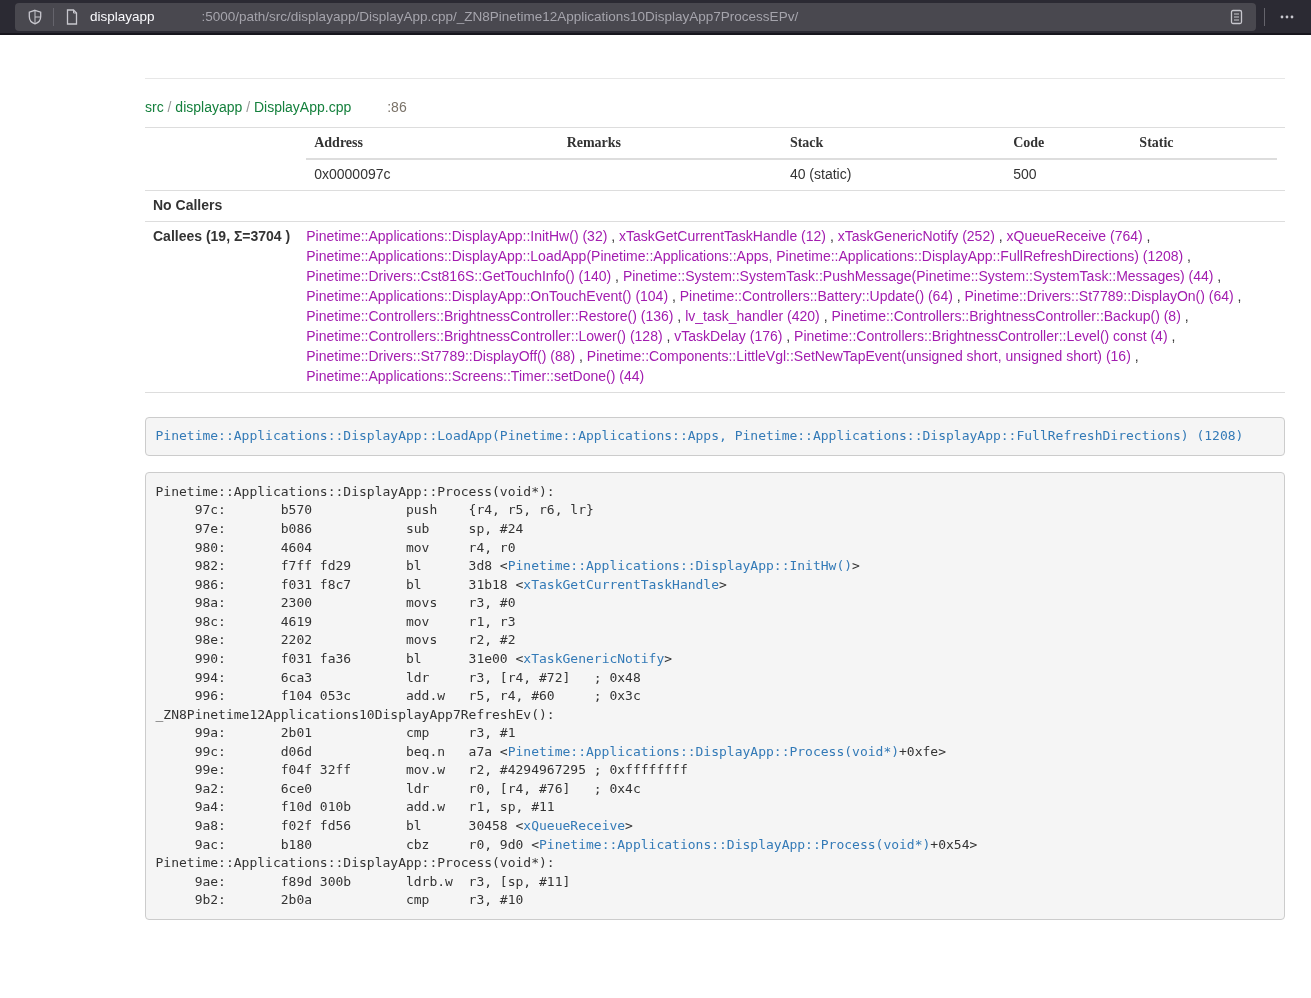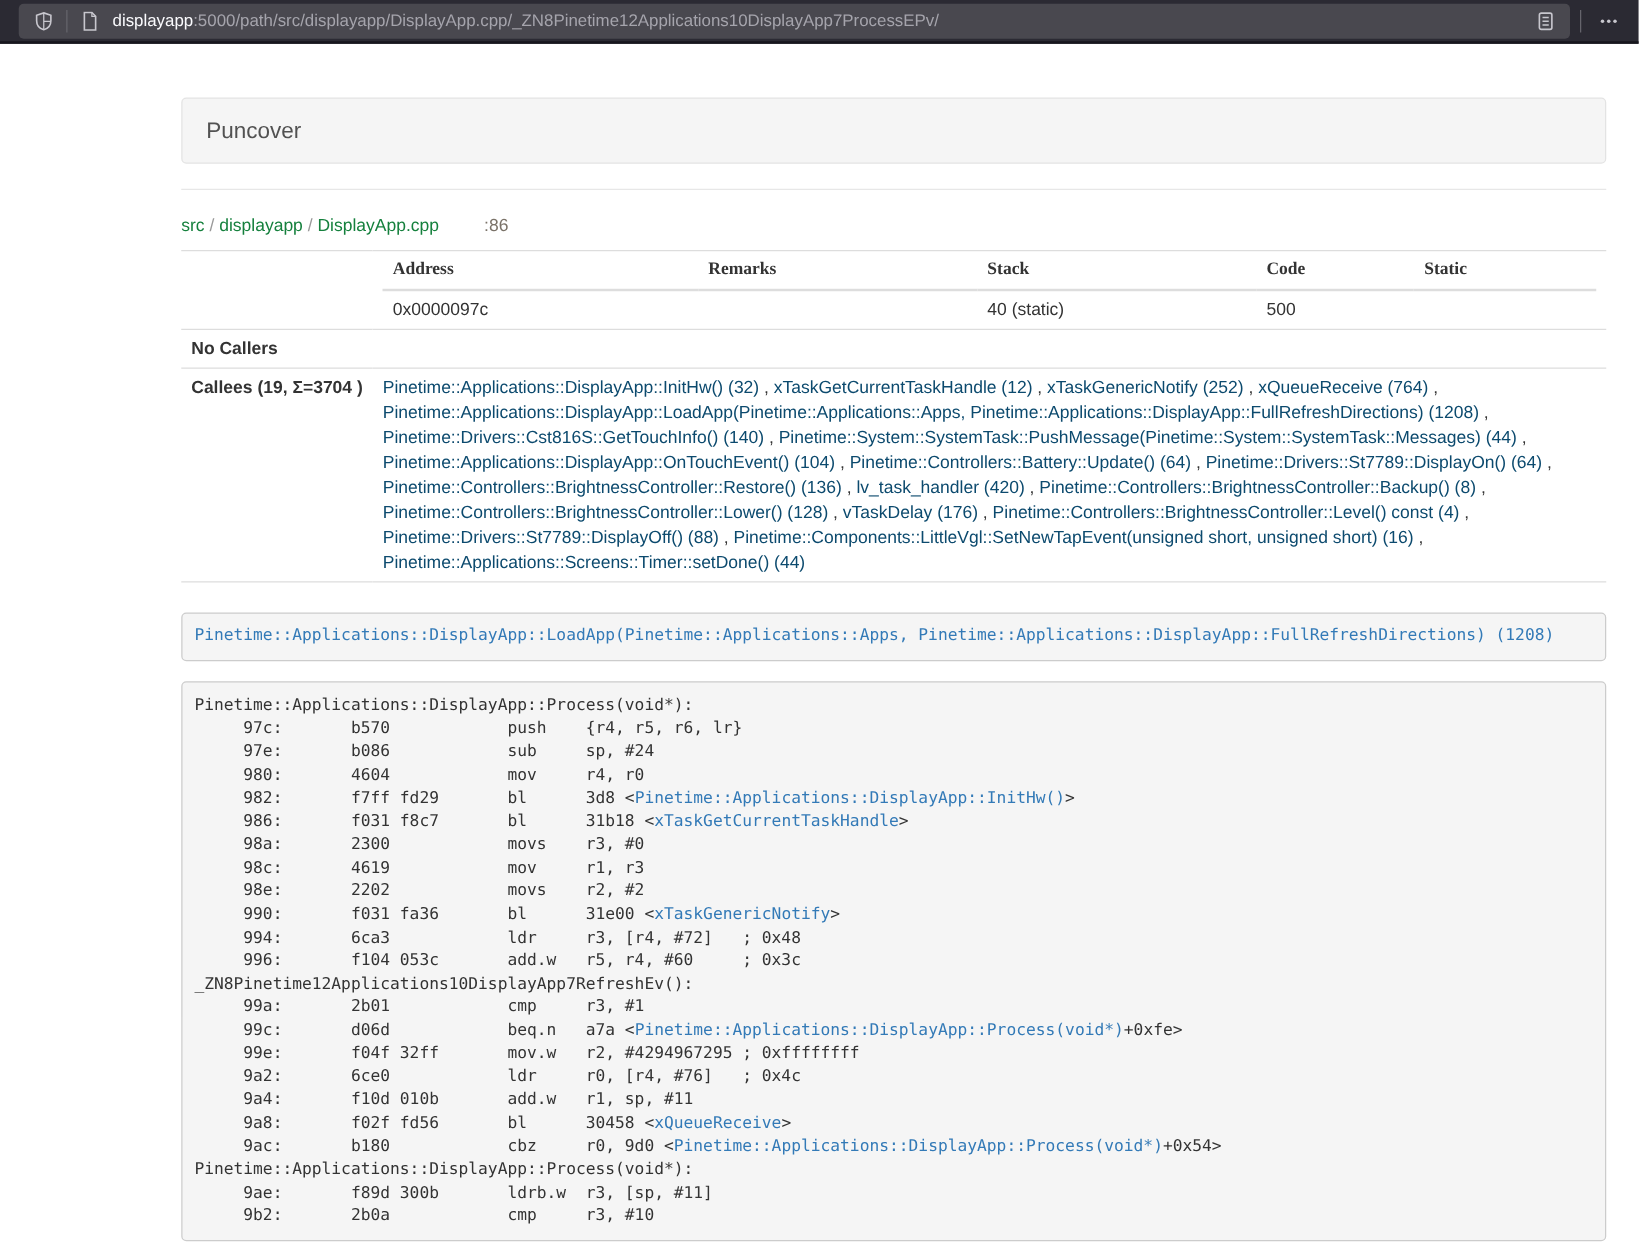--- a/index.html
+++ b/index.html
@@ -21,41 +21,41 @@
   .urlbar {
     flex: 1; height: 28px; background: #49484f;
     border-radius: 4px; display: flex; align-items: center;
     padding: 0 8px; min-width: 0;
   }
   .tb-icon { display: inline-flex; align-items: center; justify-content: center;
     width: 24px; height: 24px; color: #c8c7ce; flex: 0 0 auto; }
   .tb-divider { width: 1px; height: 18px; background: #65646c; margin: 0 6px; flex: 0 0 auto; }
   .url-text { flex: 1; white-space: nowrap; overflow: hidden; font-size: 13.5px; margin-left: 6px; }
   .url-host { color: #fbfbfe; }
-  .url-path { color: #a5a4ac; }
+  .url-path { color: #a5a4ac; padding-left: 47px; }
   .menu-btn { background: none; border: none; color: #c8c7ce; width: 28px; height: 28px;
     display: inline-flex; align-items: center; justify-content: center; padding: 0; cursor: pointer; }
 
   
   .content { margin: 43px 26px 0 145px; }
 
   .panel {
     background: #f5f5f5; border: 1px solid #e3e3e3; border-radius: 4px;
     padding: 15px 19px; margin-bottom: 20px;
   }
   .panel .title { font-size: 18px; color: #525252; }
 
   hr.rule { border: none; border-top: 1px solid #e7e7e7; margin: 20px 0; }
 
   .breadcrumb { margin: 12px 0 12px 0; font-size: 14px; }
   .breadcrumb a { color: #15803d; text-decoration: none; }
   .breadcrumb .sep { color: #999999; }
   .breadcrumb .suffix { color: #7a7268; padding-left: 36px; }
 
-  a { color: #0c4a6e; text-decoration: none; }
+  a { color: #a21caf; text-decoration: none; }
 
   
   table.main-table { width: 100%; border-collapse: collapse; border-bottom: 1px solid #dddddd; }
   table.main-table > tbody > tr > th,
   table.main-table > tbody > tr > td {
     border-top: 1px solid #dddddd; padding: 5px 8px;
     text-align: left; vertical-align: top; font-size: 14px; line-height: 1.42857;
   }
   table.main-table > tbody > tr > th { width: 152px; font-weight: bold; color: #333; white-space: nowrap; }
   td.nested-cell { padding: 0 8px !important; }
@@ -114,23 +114,20 @@
     <svg width="16" height="16" viewBox="0 0 16 16" fill="currentColor">
       <circle cx="3" cy="8" r="1.4"></circle>
         <circle cx="8" cy="8" r="1.4"></circle>
         <circle cx="13" cy="8" r="1.4"></circle>
     </svg>
   </button>
 </div>
 
 <div class="content">
 
-  <div class="panel">
-    <span class="title">Puncover</span>
-  </div>
 
   <hr class="rule">
 
   <div class="breadcrumb" id="breadcrumb"><a href="#">src</a><span class="sep"> / </span><a href="#">displayapp</a><span class="sep"> / </span><a href="#">DisplayApp.cpp</a><span class="suffix">:86</span></div>
 
   <table class="main-table">
     <tbody>
       <tr>
         <th></th>
         <td class="nested-cell">

